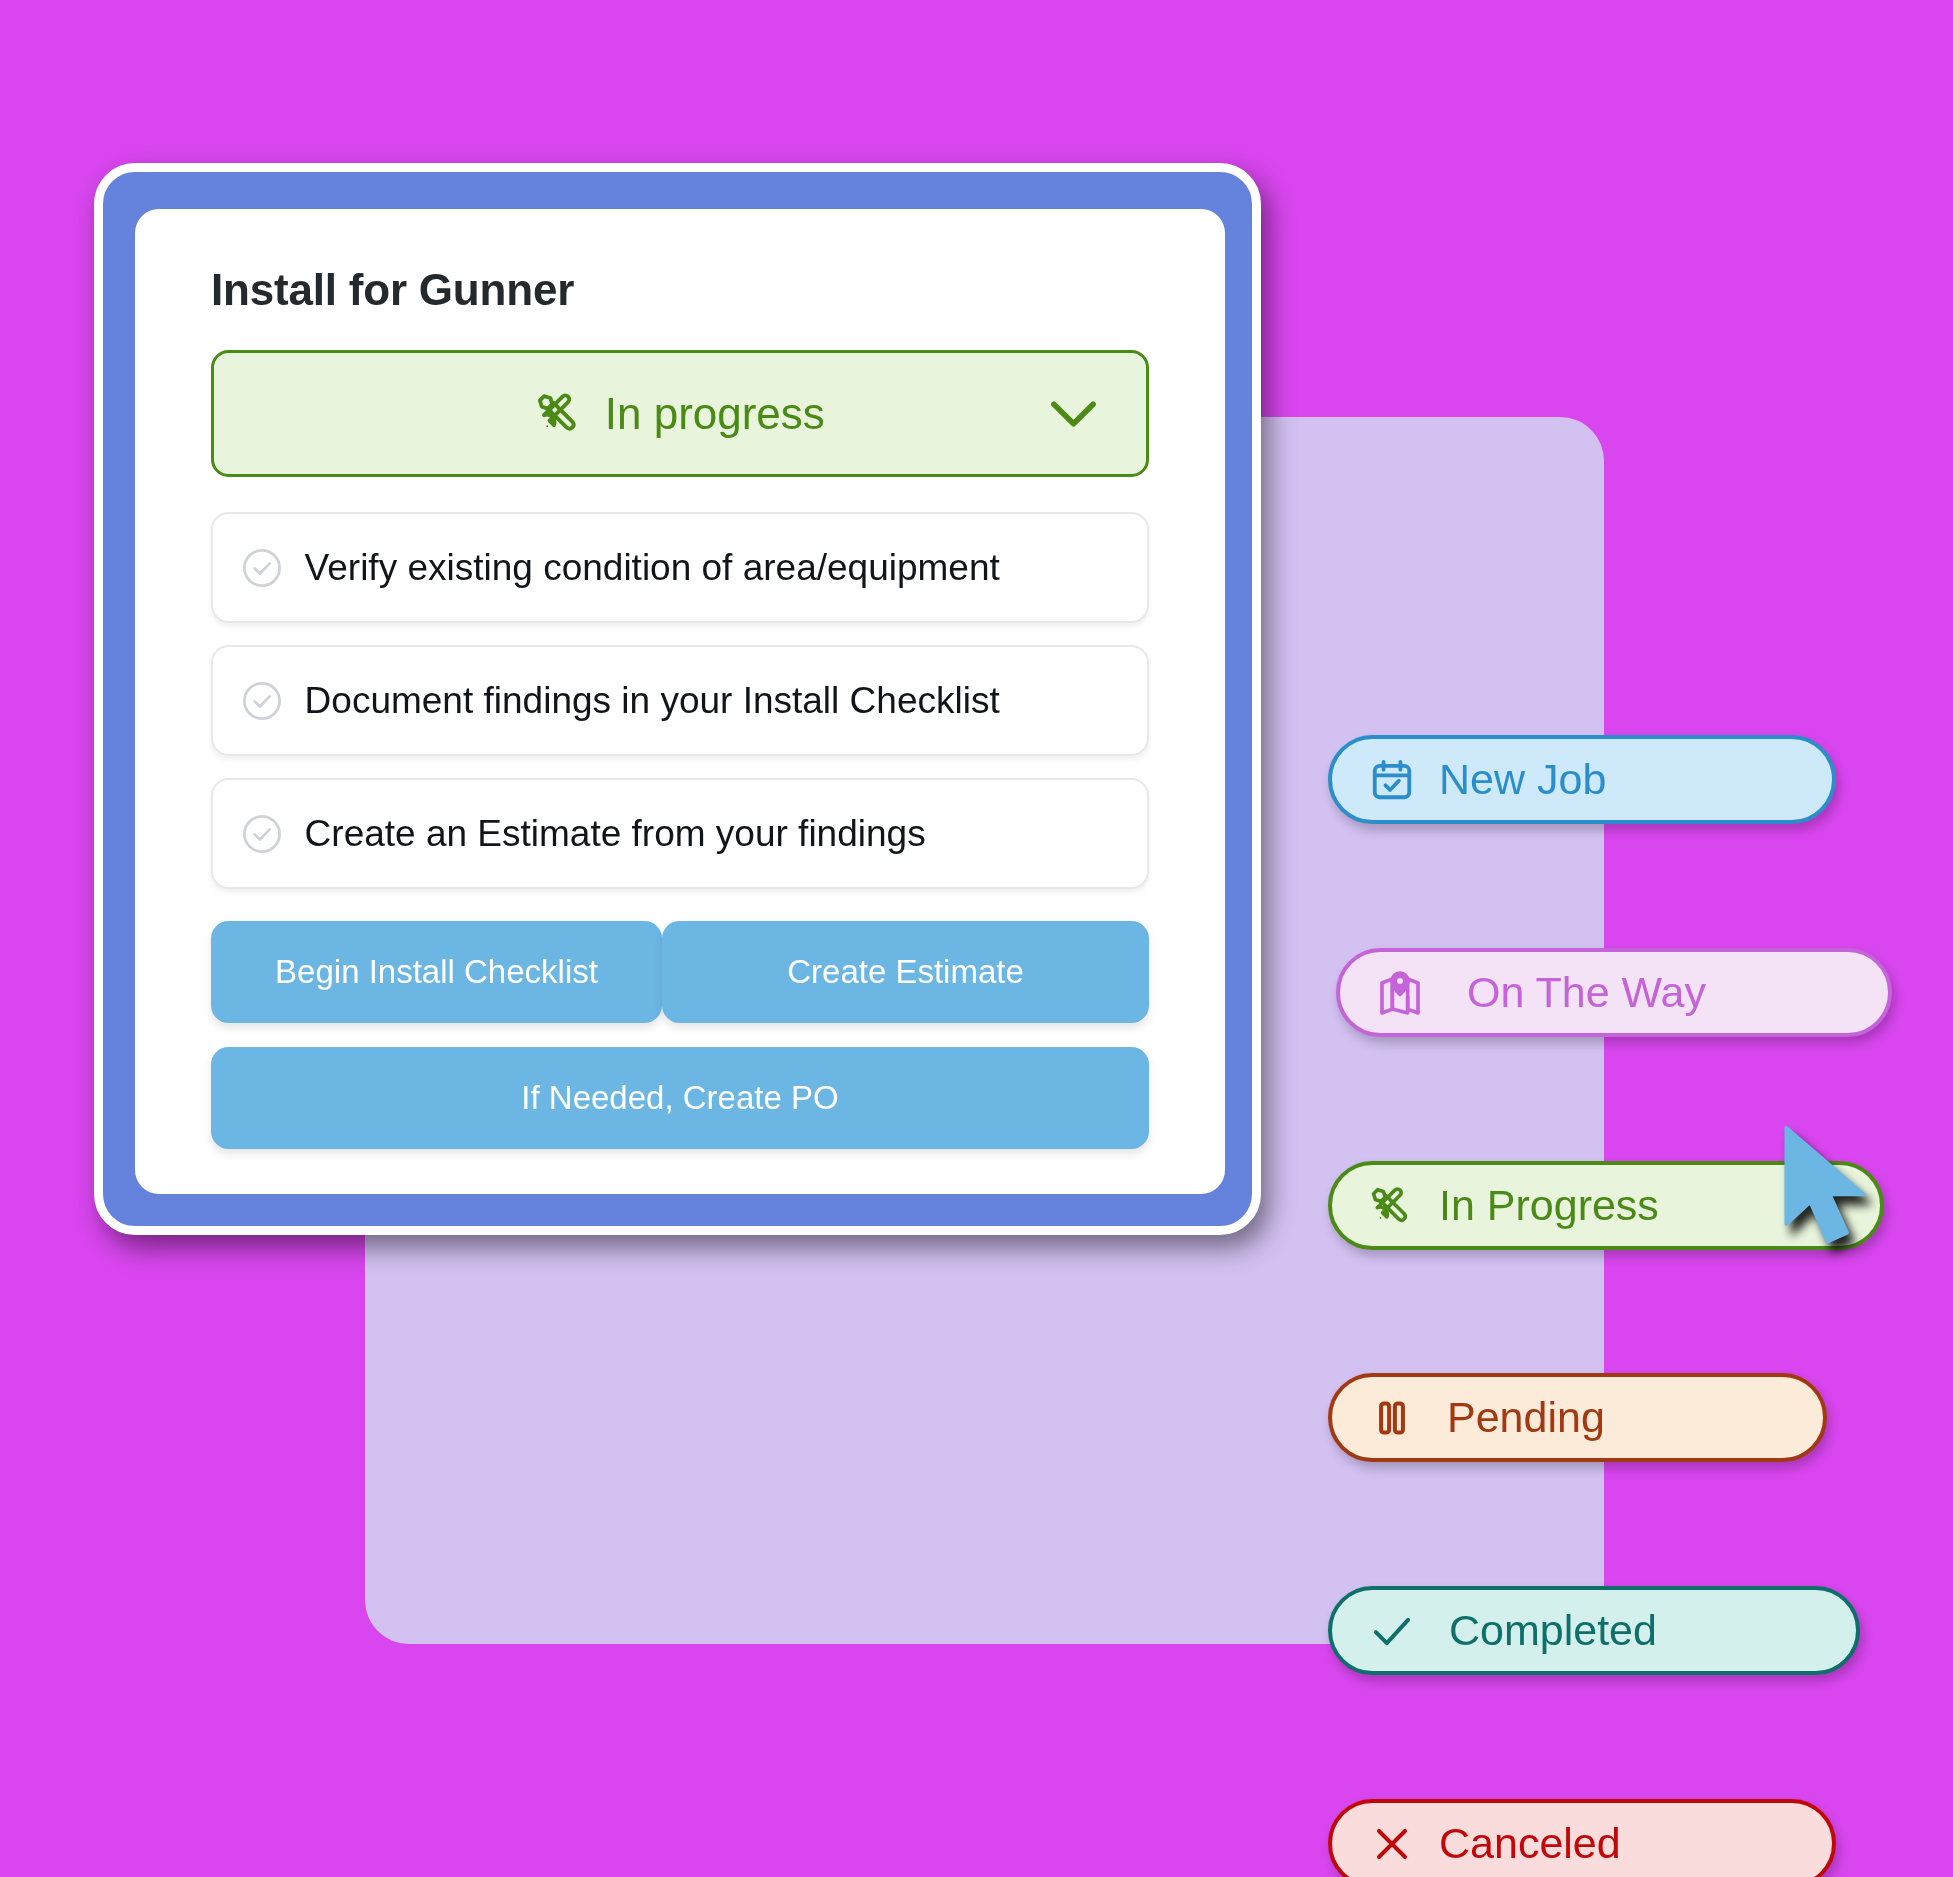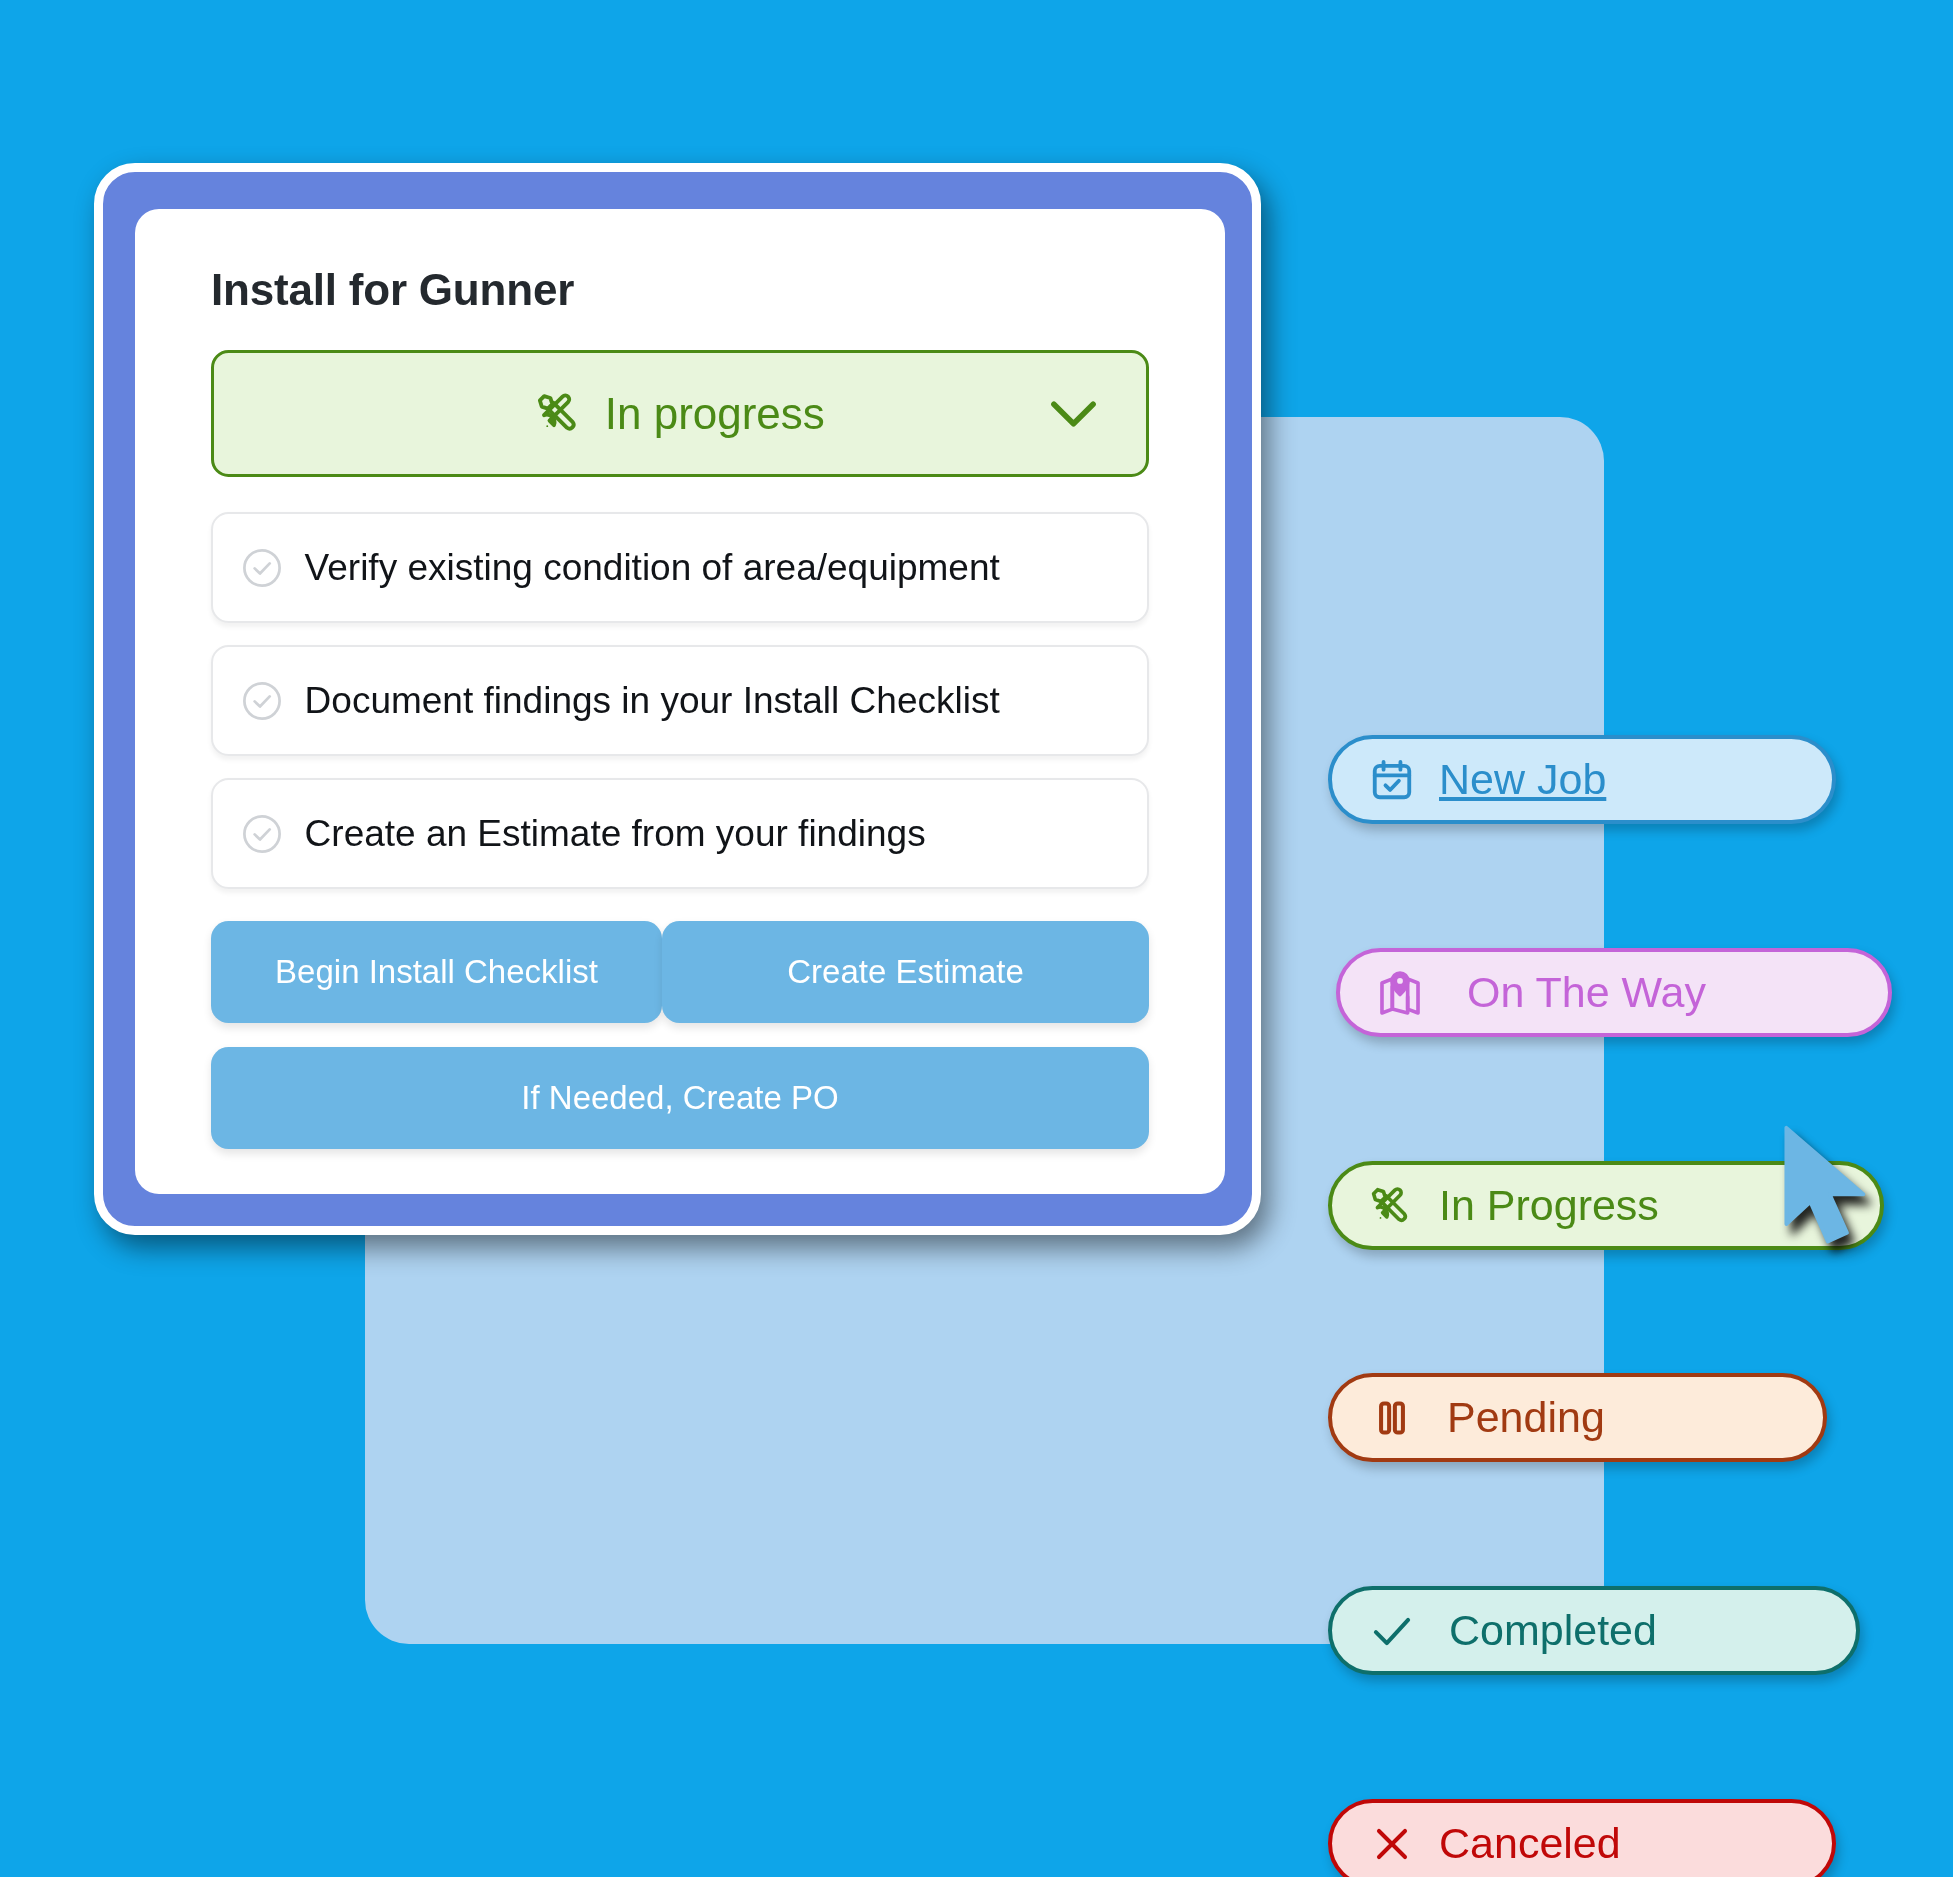--- a/index.html
+++ b/index.html
@@ -4,21 +4,21 @@
 <style>
   html, body {
     margin: 0;
     padding: 0;
     background: #4c6670;
   }
   #stage {
     position: relative;
     width: 1953px;
     height: 1878px;
-    background: #0ea5e9;
+    background: #d946ef;
     overflow: hidden;
     font-family: "Liberation Sans", sans-serif;
   }
 
   
   .bg-panel {
     position: absolute;
     left: 365px;
     top: 417px;
     width: 1239px;
@@ -248,21 +248,21 @@
   </div>
 
   <div class="pill-list">
 
     <div class="pill" id="pill-0" style="top: 0px; left: 0px; width: 508px; background: rgb(205, 233, 250); border-color: rgb(43, 142, 203);">
       <svg class="p-icon" viewBox="0 0 24 24" fill="none" stroke="#2B8ECB" stroke-width="2" stroke-linecap="round" stroke-linejoin="round">
         <rect x="3" y="4.6" width="18" height="16.4" rx="2.6"></rect>
         <path d="M7.6 2.6v4M16.4 2.6v4M3 9.6h18"></path>
         <path d="M8.6 14.8 L11 17.2 L15.6 12.4"></path>
       </svg>
-      <span class="p-label" style="color: rgb(43, 142, 203); text-decoration: underline;">New Job</span>
+      <span class="p-label" style="color: rgb(43, 142, 203);">New Job</span>
     </div>
 
     <div class="pill" id="pill-1" style="top: 213px; left: 8px; width: 556px; background: rgb(244, 227, 247); border-color: rgb(196, 100, 216); gap: 20px;">
       <svg class="p-icon" viewBox="0 0 24 24" fill="none" stroke="#C464D8" stroke-width="1.9" stroke-linecap="round" stroke-linejoin="round">
         <path d="M2.6 6.8 L8 4.6 L8 20.4 L2.6 22.4 Z"></path>
         <path d="M21.4 6.8 L16 4.6 L16 20.4 L21.4 22.4 Z"></path>
         <path d="M8 8.6 L8 20.4 L16 22.4 L16 14"></path>
         <path d="M12 1.6c-2.3 0-4.1 1.8-4.1 4.1 0 3 4.1 7.1 4.1 7.1s4.1-4.1 4.1-7.1c0-2.3-1.8-4.1-4.1-4.1z" fill="#C464D8" stroke="#C464D8"></path>
         <circle cx="12" cy="5.7" r="1.5" fill="#F4E3F7" stroke="none"></circle>
       </svg>

